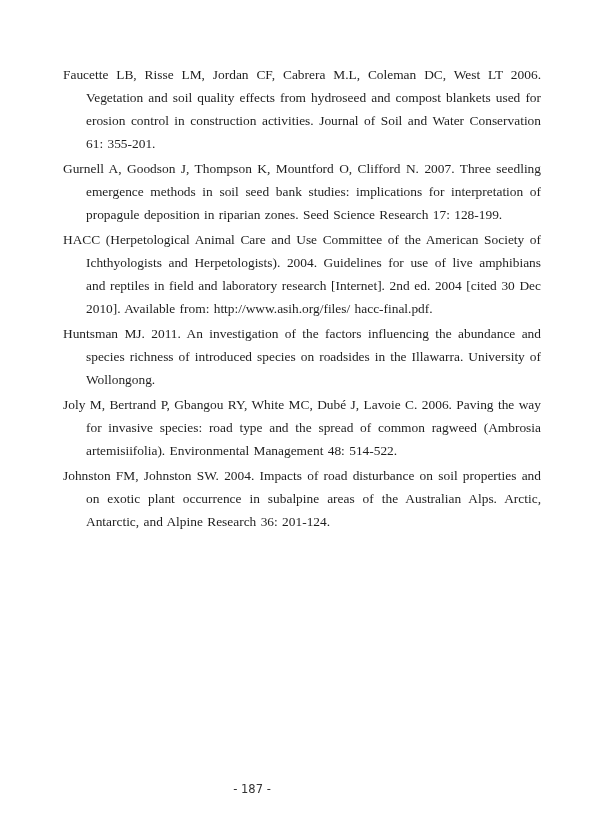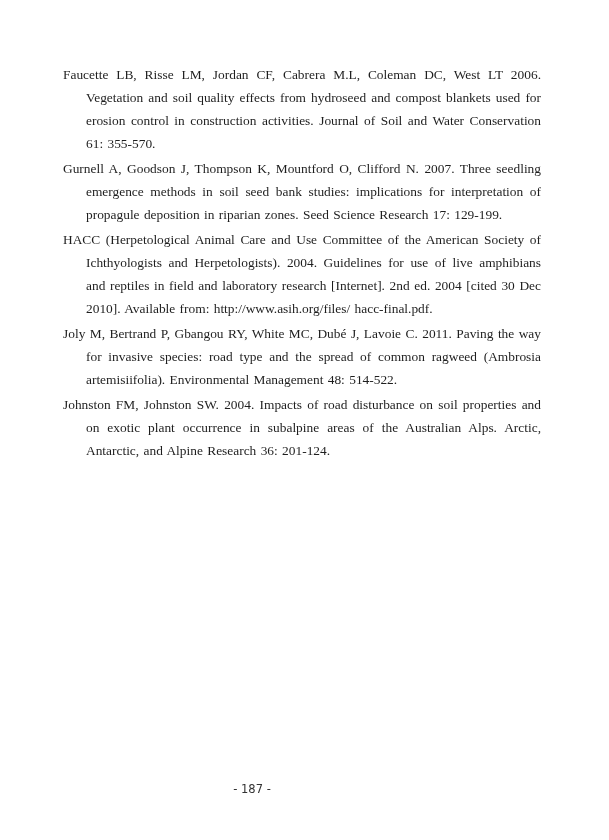--- a/index.html
+++ b/index.html
@@ -19,20 +19,21 @@
   .footer {
     position: absolute; left: 0; width: 504px; top: 782px;
     text-align: center;
     font-family: "DejaVu Sans", sans-serif; font-size: 11.5px; color: #333;
   }
 </style>
 </head>
 <body>
 
 <div class="page">
-  <p class="ref">Faucette LB, Risse LM, Jordan CF, Cabrera M.L, Coleman DC, West LT 2006. Vegetation and soil quality effects from hydroseed and compost blankets used for erosion control in construction activities. Journal of Soil and Water Conservation 61: 355-570.</p>
-  <p class="ref">Gurnell A, Goodson J, Thompson K, Mountford O, Clifford N. 2007. Three seedling emergence methods in soil seed bank studies: implications for interpretation of propagule deposition in riparian zones. Seed Science Research 17: 129-199.</p>
+  <p class="ref">Faucette LB, Risse LM, Jordan CF, Cabrera M.L, Coleman DC, West LT 2006. Vegetation and soil quality effects from hydroseed and compost blankets used for erosion control in construction activities. Journal of Soil and Water Conservation 61: 355-201.</p>
+  <p class="ref">Gurnell A, Goodson J, Thompson K, Mountford O, Clifford N. 2007. Three seedling emergence methods in soil seed bank studies: implications for interpretation of propagule deposition in riparian zones. Seed Science Research 17: 128-199.</p>
   <p class="ref">HACC (Herpetological Animal Care and Use Committee of the American Society of Ichthyologists and Herpetologists). 2004. Guidelines for use of live amphibians and reptiles in field and laboratory research [Internet]. 2nd ed. 2004 [cited 30 Dec 2010]. Available from: http://www.asih.org/files/ hacc-final.pdf.</p>
-  <p class="ref">Joly M, Bertrand P, Gbangou RY, White MC, Dubé J, Lavoie C. 2011. Paving the way for invasive species: road type and the spread of common ragweed (Ambrosia artemisiifolia). Environmental Management 48: 514-522.</p>
+  <p class="ref">Huntsman MJ. 2011. An investigation of the factors influencing the abundance and species richness of introduced species on roadsides in the Illawarra. University of Wollongong.</p>
+  <p class="ref">Joly M, Bertrand P, Gbangou RY, White MC, Dubé J, Lavoie C. 2006. Paving the way for invasive species: road type and the spread of common ragweed (Ambrosia artemisiifolia). Environmental Management 48: 514-522.</p>
   <p class="ref">Johnston FM, Johnston SW. 2004. Impacts of road disturbance on soil properties and on exotic plant occurrence in subalpine areas of the Australian Alps. Arctic, Antarctic, and Alpine Research 36: 201-124.</p>
 </div>
 
 <div class="footer">- 187 -</div>
 
 </body></html>

